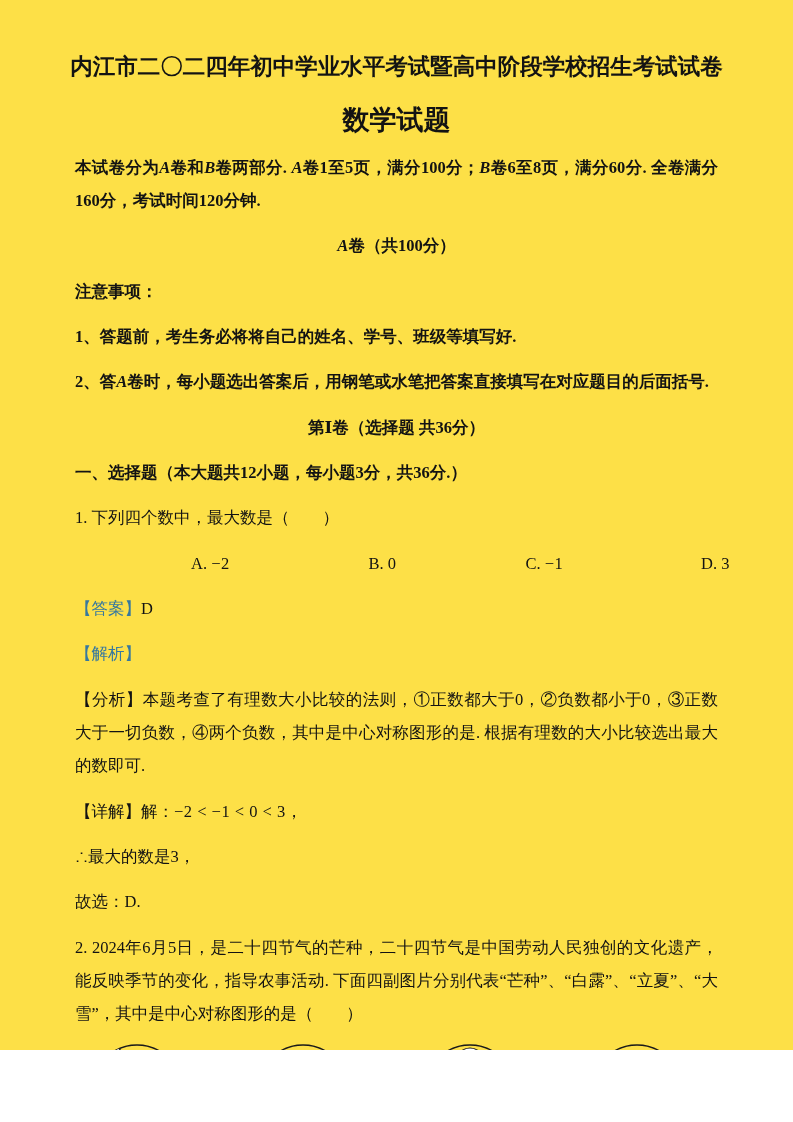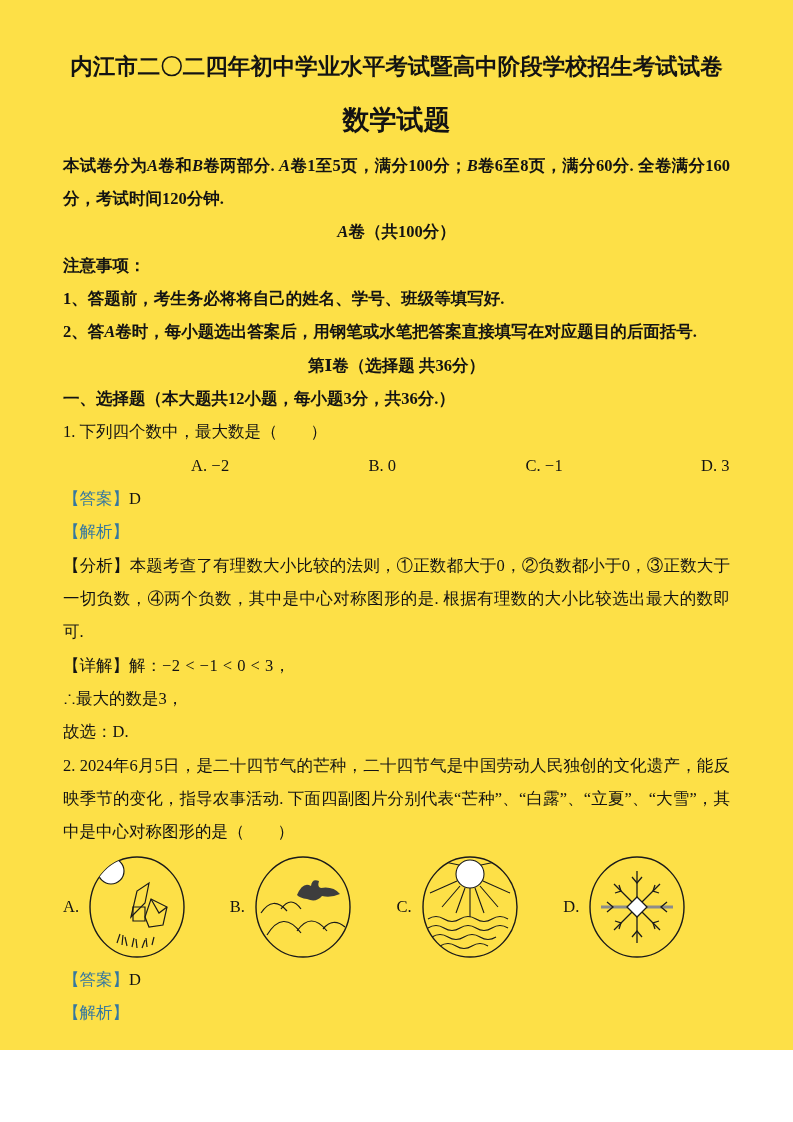--- a/index.html
+++ b/index.html
@@ -7,21 +7,21 @@
     position:relative;
     width:793px; height:1050px;
     box-sizing:border-box;
     padding:46px 63px 0 63px;
     background:#fde047;
     font-family:"Liberation Serif","DejaVu Serif",serif;
     color:#131313;
     font-size:16.5px;
     overflow:hidden;
   }
-  p { margin:0; line-height:2.02; text-align:justify; }
+  p { margin:12px; line-height:2.02; text-align:justify; }
   .center { text-align:center; }
   .bold { font-weight:700; }
   .accent { color:#36789f; }
   .title {
     font-size:22.5px; line-height:1.35; font-weight:700;
     text-align:center; margin:6px 0 0 0;
   }
   .subtitle {
     font-size:27px; line-height:1.35; font-weight:700;
     text-align:center; margin:20px 0 10px 0;

